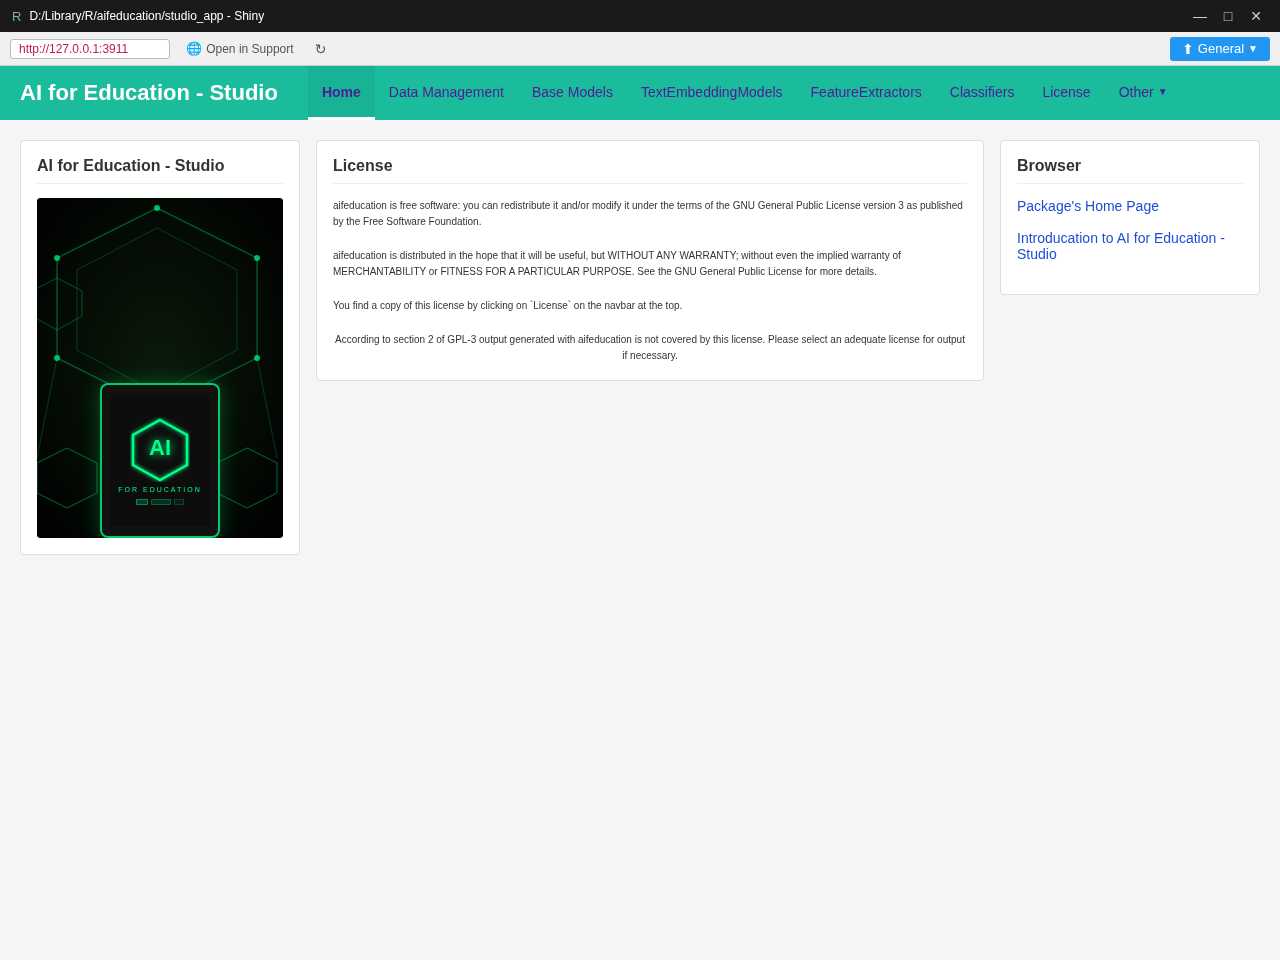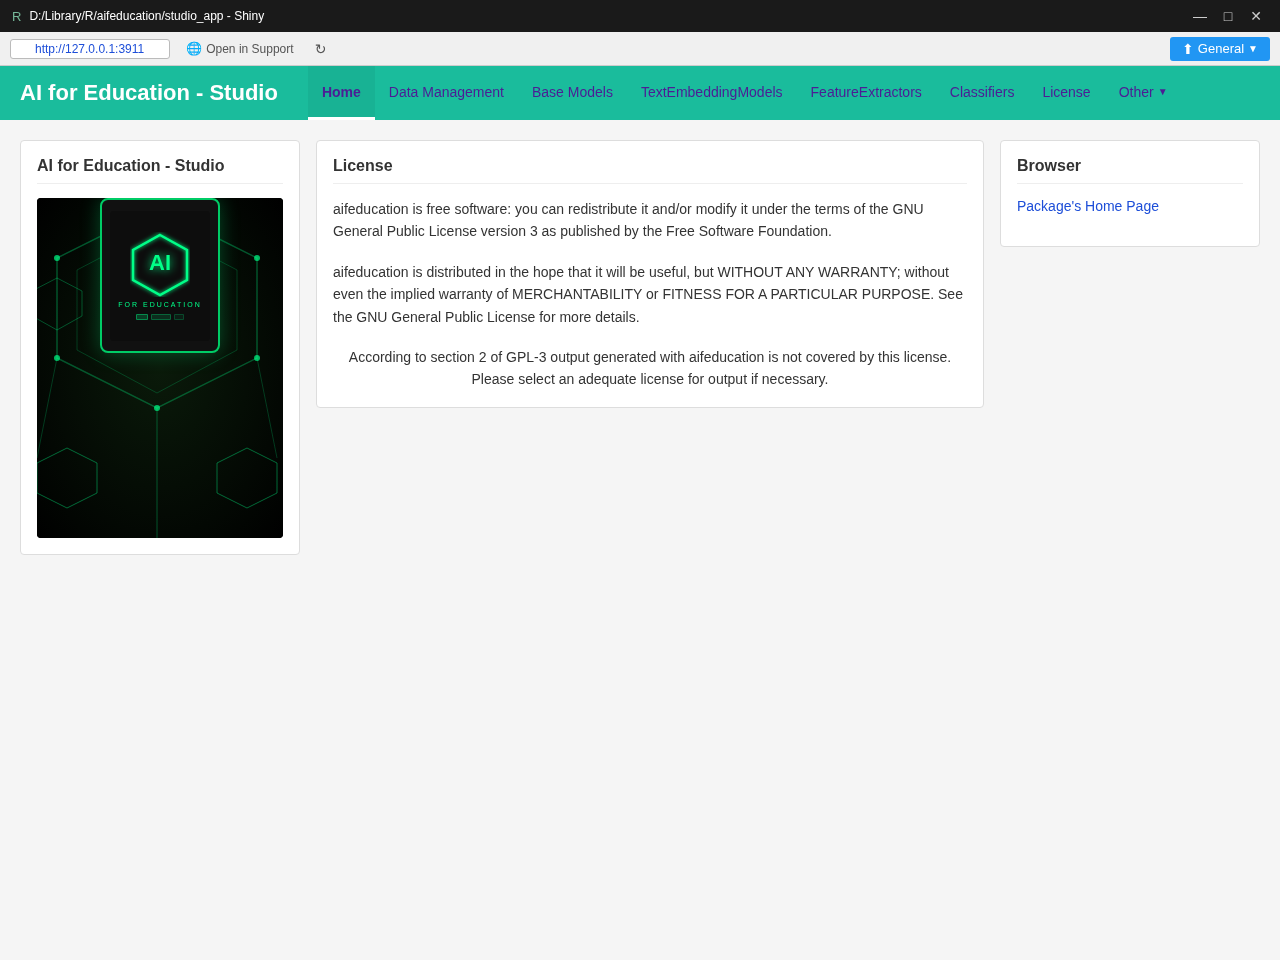--- a/index.html
+++ b/index.html
@@ -30,23 +30,23 @@
       height: 34px;
       display: flex;
       align-items: center;
       padding: 0 10px;
       gap: 10px;
     }
     .addressbar-url {
       background: #fff;
       border: 1px solid #bbb;
       border-radius: 3px;
-      padding: 2px 24px;
+      padding: 2px 8px;
       font-size: 12px;
-      color: #1d4ed8;
+      color: #be185d;
       min-width: 160px;
     }
     .addressbar-open-btn {
       display: flex; align-items: center; gap: 4px;
       font-size: 12px; color: #555; cursor: pointer;
       padding: 2px 6px; border-radius: 3px;
     }
     .addressbar-refresh {
       width: 22px; height: 22px; display: flex; align-items: center; justify-content: center;
       cursor: pointer; color: #555; font-size: 14px;
@@ -153,21 +153,21 @@
       display: flex;
       align-items: center;
       justify-content: center;
       position: relative;
       overflow: hidden;
     }
     .ai-image-inner {
       width: 100%;
       height: 100%;
       background: radial-gradient(ellipse at center, #0a1a0a 0%, #000 100%);
-      display: flex; align-items: flex-start; justify-content: center;
+      display: flex; align-items: flex-end; justify-content: center;
       position: relative;
     }
     .tablet-device {
       position: relative;
       z-index: 2;
       width: 120px;
       height: 155px;
       background: #111;
       border-radius: 8px;
       border: 2px solid #00cc66;
@@ -180,21 +180,21 @@
       background: #0d0d0d;
       border-radius: 4px;
       display: flex; flex-direction: column; align-items: center; justify-content: center;
       position: relative;
     }
 
     
     .license-text p {
       margin-bottom: 18px;
       line-height: 1.6;
-      font-size: 14px;
+      font-size: 10px;
       color: #333;
     }
     .license-text p:last-child { margin-bottom: 0; text-align: center; }
 
     
     .support-link {
       display: block;
       color: #1d4ed8;
       text-decoration: none;
       margin-bottom: 16px;
@@ -318,22 +318,24 @@
         </div>
       </div>
     </div>
   </div>
 
   <div class="card card-middle">
     <div class="card-title">License</div>
     <div class="license-text">
       <p>aifeducation is free software: you can redistribute it and/or modify it under the terms of the GNU General Public License version 3 as published by the Free Software Foundation.</p>
       <p>aifeducation is distributed in the hope that it will be useful, but WITHOUT ANY WARRANTY; without even the implied warranty of MERCHANTABILITY or FITNESS FOR A PARTICULAR PURPOSE. See the GNU General Public License for more details.</p>
+      <p>You find a copy of this license by clicking on `License` on the navbar at the top.</p>
       <p>According to section 2 of GPL-3 output generated with aifeducation is not covered by this license. Please select an adequate license for output if necessary.</p>
     </div>
   </div>
 
   <div class="card card-right">
     <div class="card-title">Browser</div>
     <a class="support-link" href="#">Package's Home Page</a>
+    <a class="support-link" href="#">Introducation to AI for Education - Studio</a>
   </div>
 
 </div>
 
 </body></html>

